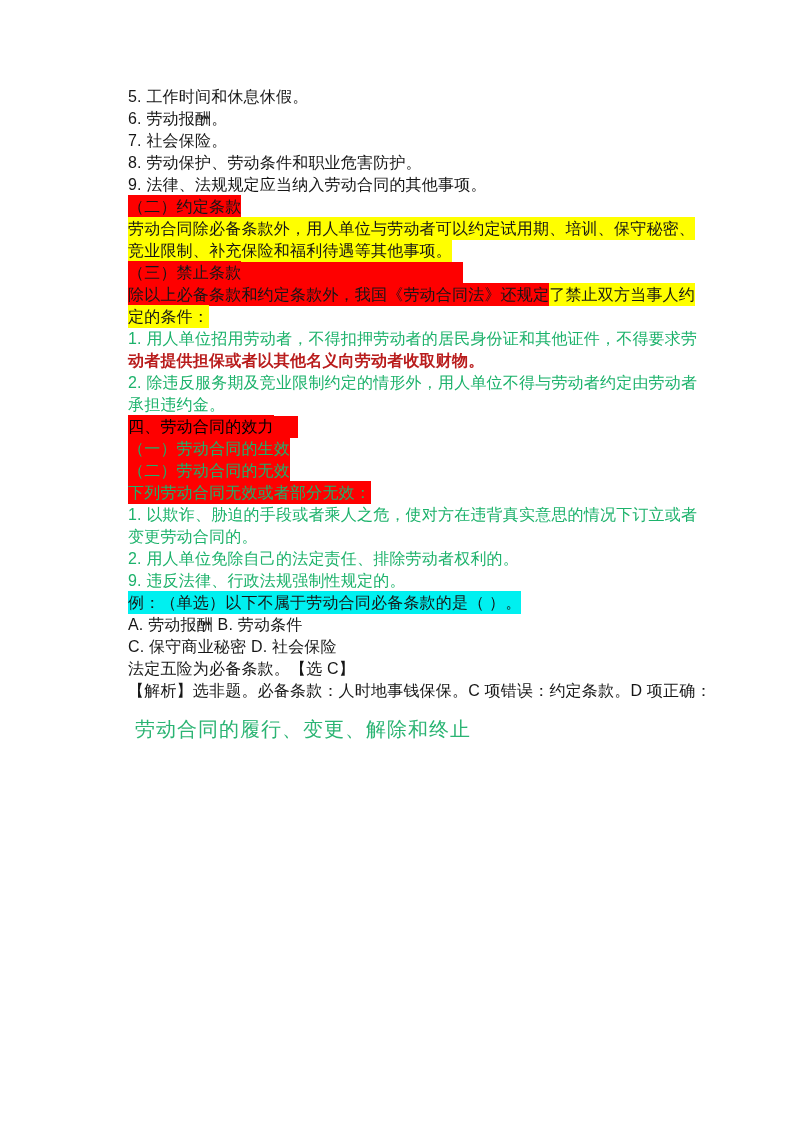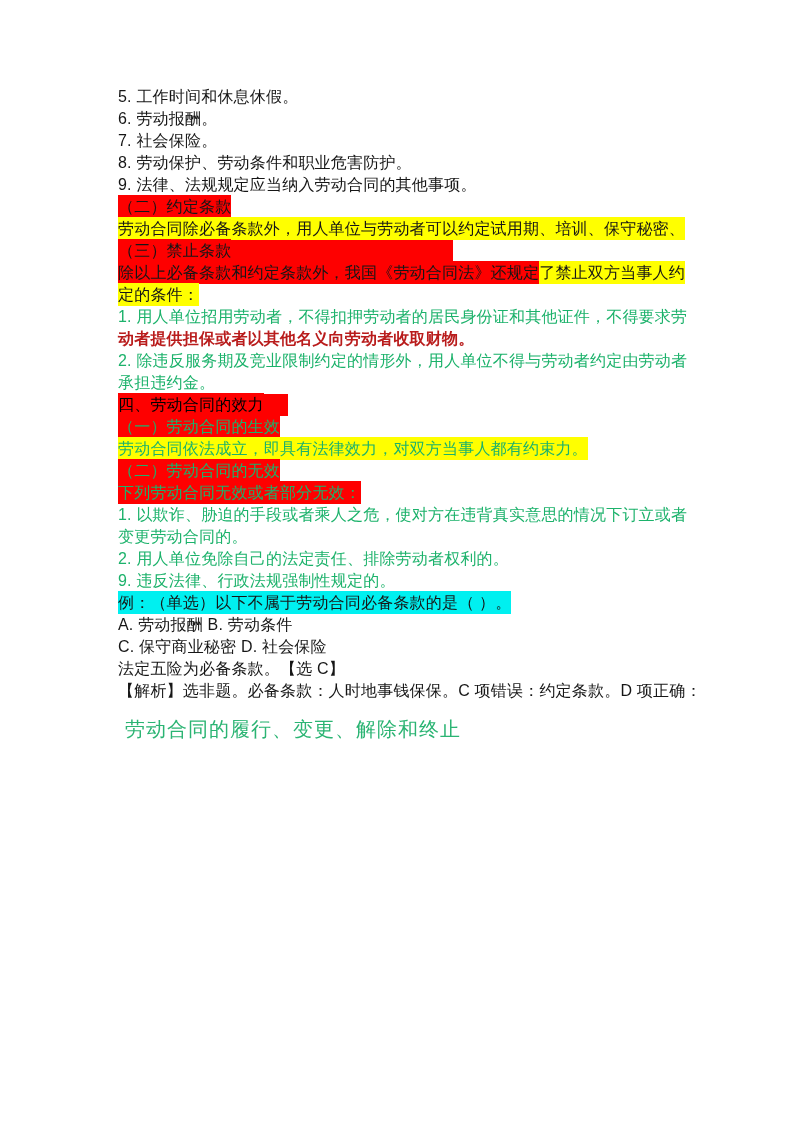--- a/index.html
+++ b/index.html
@@ -12,21 +12,21 @@
     font-family: "Liberation Sans", "DejaVu Sans", sans-serif;
   }
   .page {
     position: relative;
     width: 800px;
     height: 1132px;
     background: #ffffff;
   }
   .doc-body {
     position: absolute;
-    left: 118px;
+    left: 128px;
     top: 86px;
     width: 575px;
   }
   .doc-line {
     margin: 0;
     height: 22px;
     line-height: 22px;
     font-size: 16px;
     white-space: pre;
     letter-spacing: 0.2px;
@@ -54,30 +54,30 @@
 
 <div class="page">
   <div class="doc-body" id="doc-body">
       <p class="doc-line"><span class="run" style="color: rgb(22, 22, 22);">5. 工作时间和休息休假。</span></p>
       <p class="doc-line"><span class="run" style="color: rgb(22, 22, 22);">6. 劳动报酬。</span></p>
       <p class="doc-line"><span class="run" style="color: rgb(22, 22, 22);">7. 社会保险。</span></p>
       <p class="doc-line"><span class="run" style="color: rgb(22, 22, 22);">8. 劳动保护、劳动条件和职业危害防护。</span></p>
       <p class="doc-line"><span class="run" style="color: rgb(22, 22, 22);">9. 法律、法规规定应当纳入劳动合同的其他事项。</span></p>
       <p class="doc-line"><span class="run" style="color: rgb(22, 22, 22); background-color: rgb(254, 0, 0);">（二）约定条款</span></p>
       <p class="doc-line"><span class="run" style="color: rgb(22, 22, 22); background-color: rgb(255, 255, 0);">劳动合同除必备条款外，用人单位与劳动者可以约定试用期、培训、保守秘密、</span></p>
+      <p class="doc-line"><span class="run" style="color: rgb(22, 22, 22); background-color: rgb(255, 255, 0);">竞业限制、补充保险和福利待遇等其他事项。</span></p>
       <p class="doc-line"><span class="run" style="color: rgb(22, 22, 22); background-color: rgb(254, 0, 0);">（三）禁止条款</span><span class="pad" style="width: 222px; background-color: rgb(254, 0, 0);"></span></p>
       <p class="doc-line"><span class="run" style="color: rgb(22, 22, 22); background-color: rgb(254, 0, 0);">除以上必备条款和约定条款外，我国《劳动合同法》还规定</span><span class="run" style="color: rgb(22, 22, 22); background-color: rgb(255, 255, 0); margin-top: 44px;">了禁止双方当事人约</span></p>
       <p class="doc-line"><span class="run" style="color: rgb(22, 22, 22); background-color: rgb(255, 255, 0);">定的条件：</span></p>
       <p class="doc-line"><span class="run" style="color: rgb(28, 178, 107);">1. 用人单位招用劳动者，不得扣押劳动者的居民身份证和其他证件，不得要求劳</span></p>
       <p class="doc-line"><span class="run" style="color: #b91c1c; font-weight: bold;">动者提供担保或者以其他名义向劳动者收取财物。</span></p>
       <p class="doc-line"><span class="run" style="color: rgb(28, 178, 107);">2. 除违反服务期及竞业限制约定的情形外，用人单位不得与劳动者约定由劳动者</span></p>
       <p class="doc-line"><span class="run" style="color: rgb(28, 178, 107);">承担违约金。</span></p>
       <p class="doc-line"><span class="run" style="color: #000000; background-color: rgb(254, 0, 0); margin-top: 44px;">四、劳动合同的效力</span><span class="pad" style="width: 24px; background-color: rgb(254, 0, 0);"></span></p>
       <p class="doc-line"><span class="run" style="color: rgb(28, 178, 107); background-color: rgb(254, 0, 0);">（一）劳动合同的生效</span></p>
-      <p class="doc-line"><span class="run" style="color: rgb(28, 178, 107); background-color: rgb(255, 255, 0);">劳动合同依法成立，即具有法律效力，对双方当事人都有约束力。</span></p>
       <p class="doc-line"><span class="run" style="color: rgb(28, 178, 107); background-color: rgb(254, 0, 0);">（二）劳动合同的无效</span></p>
       <p class="doc-line"><span class="run" style="color: rgb(28, 178, 107); background-color: rgb(254, 0, 0);">下列劳动合同无效或者部分无效：</span></p>
       <p class="doc-line"><span class="run" style="color: rgb(28, 178, 107);">1. 以欺诈、胁迫的手段或者乘人之危，使对方在违背真实意思的情况下订立或者</span></p>
       <p class="doc-line"><span class="run" style="color: rgb(28, 178, 107);">变更劳动合同的。</span></p>
       <p class="doc-line"><span class="run" style="color: rgb(28, 178, 107);">2. 用人单位免除自己的法定责任、排除劳动者权利的。</span></p>
       <p class="doc-line"><span class="run" style="color: rgb(28, 178, 107);">9. 违反法律、行政法规强制性规定的。</span></p>
       <p class="doc-line"><span class="run" style="color: rgb(22, 22, 22); background-color: rgb(0, 240, 240);">例：（单选）以下不属于劳动合同必备条款的是（ ）。</span></p>
       <p class="doc-line"><span class="run" style="color: rgb(22, 22, 22);">A. 劳动报酬 B. 劳动条件</span></p>
       <p class="doc-line"><span class="run" style="color: rgb(22, 22, 22);">C. 保守商业秘密 D. 社会保险</span></p>
       <p class="doc-line"><span class="run" style="color: rgb(22, 22, 22);">法定五险为必备条款。【选 C】</span></p>

